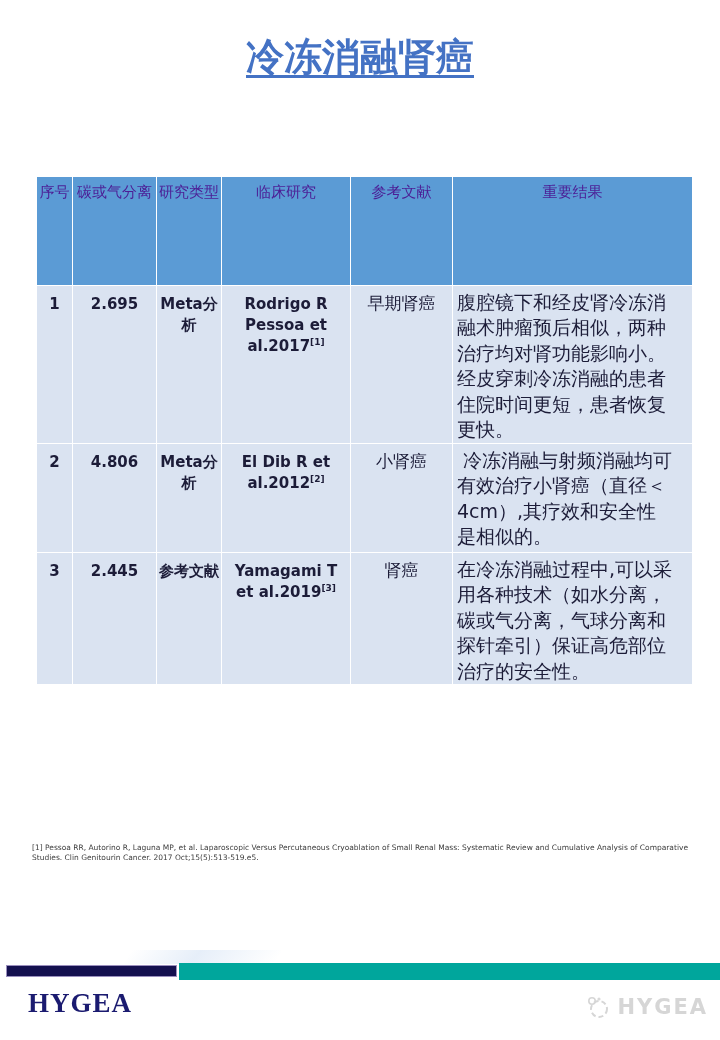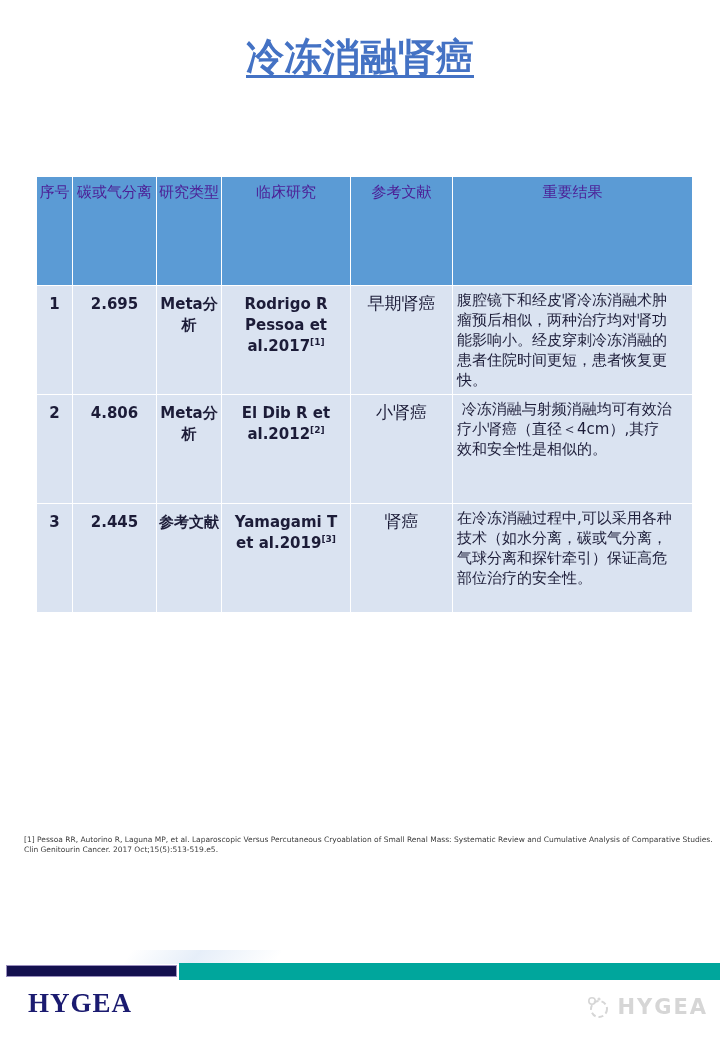--- a/index.html
+++ b/index.html
@@ -51,33 +51,33 @@
     font-weight:bold; font-size:15px; text-align:center;
     padding:8px 2px 0 2px; line-height:1.4;
     color:#14142e;
   }
   td.c-subject {
     font-size:17px; text-align:center; padding:6px 2px 0 2px;
     color:#14142e;
   }
   td.c-ref sup { font-size:9px; }
   td.c-result {
-    font-size:15px; line-height:1.34;
+    font-size:19px; line-height:1.34;
     padding:4px 19px 0 4px;
     white-space:pre-wrap;
     text-align:left;
   }
 
   
   .footnotes {
     position:absolute; left:24px; top:835px; width:690px;
     font-size:7.5px; line-height:1.32; color:#3c3c3c;
     text-align:left;
   }
-  .footnotes p { margin:0; }
+  .footnotes p { margin:8px; }
 
   
   .streak {
     position:absolute; left:128px; top:950px; width:150px; height:14px;
     background:linear-gradient(100deg, rgba(190,210,235,0) 0%, rgba(200,218,242,0.45) 45%, rgba(255,255,255,0) 100%);
     transform:skewX(-32deg);
   }
   .bar-navy {
     position:absolute; left:6px; top:965px; width:171px; height:12px;
     background:var(--navy, #14104F);

